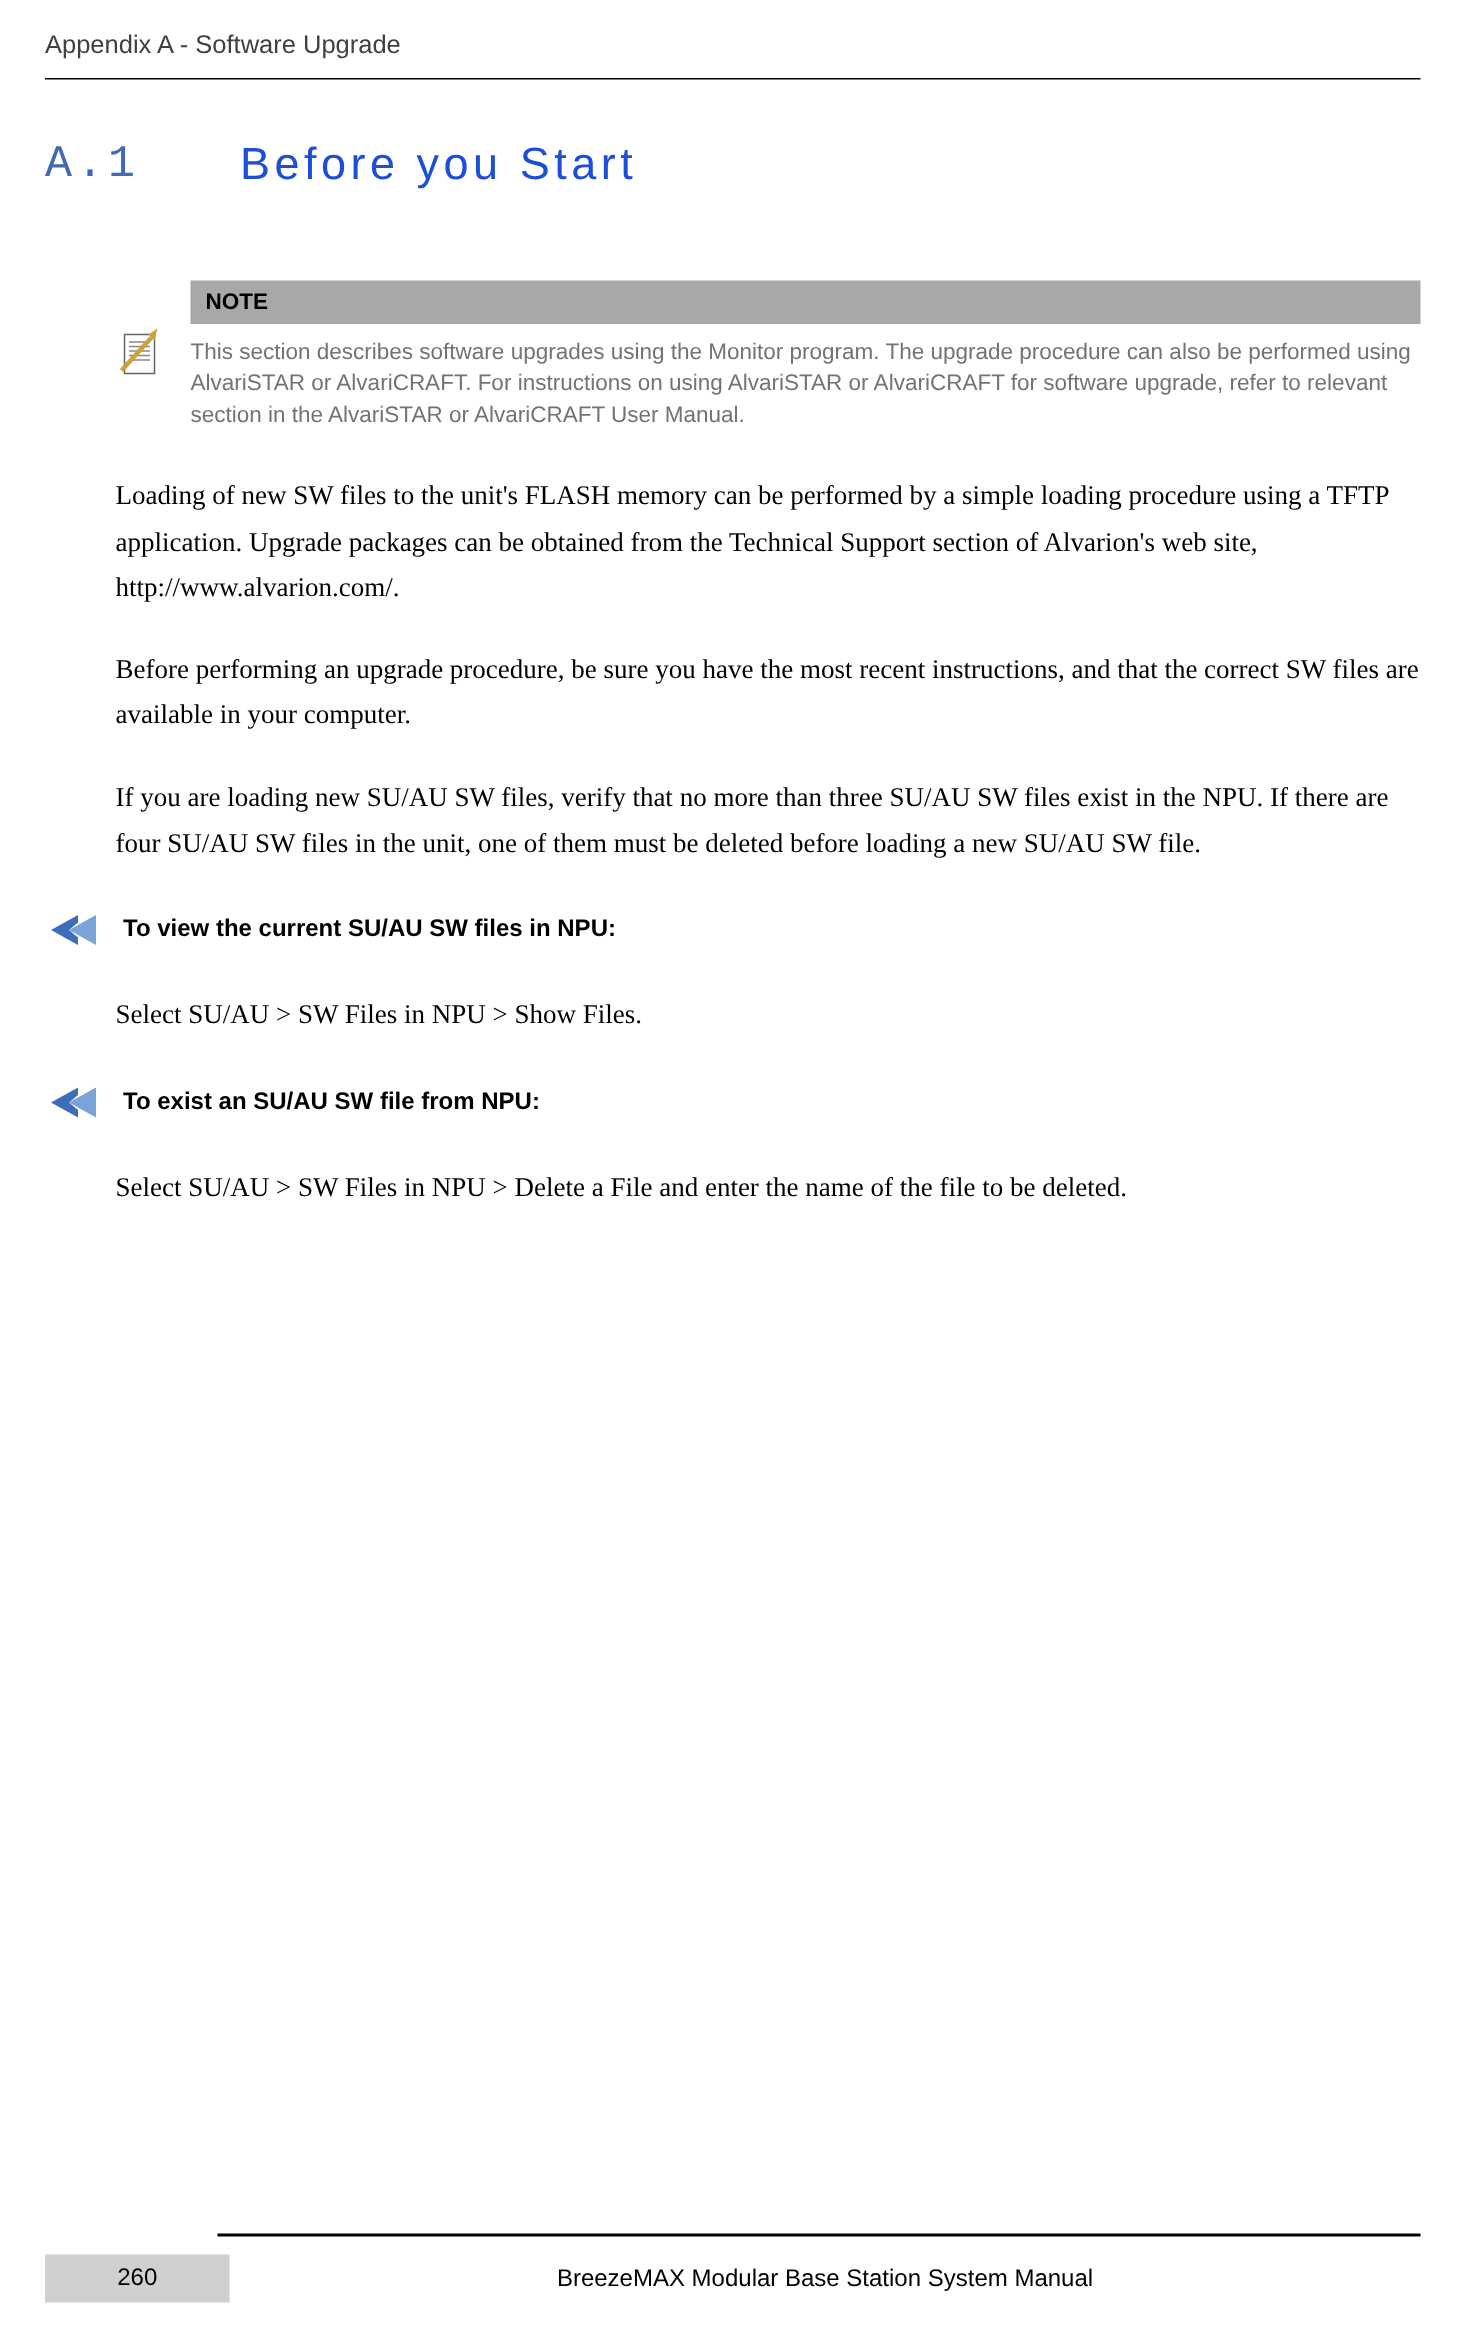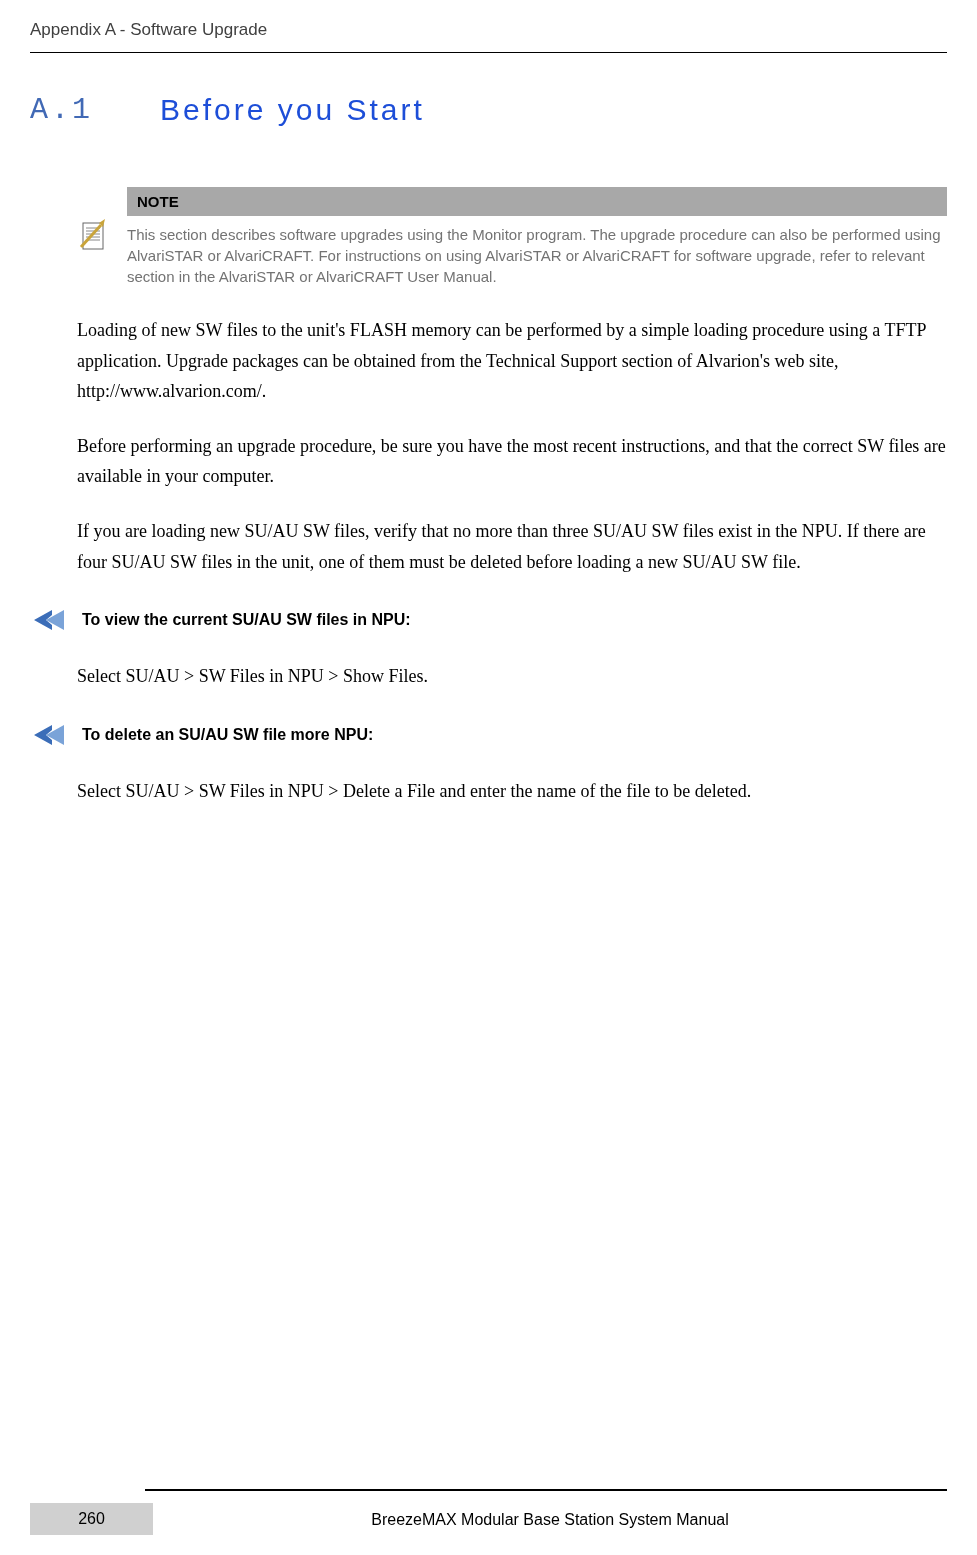--- a/index.html
+++ b/index.html
@@ -186,21 +186,21 @@
     </svg>
     <div class="procedure-title">To view the current SU/AU SW files in NPU:</div>
   </div>
   <p class="body-para">Select SU/AU &gt; SW Files in NPU &gt; Show Files.</p>
 
   <div class="procedure-block">
     <svg class="procedure-arrow" viewBox="0 0 32 26">
       <polygon points="2,13 20,3 20,8 14,13 20,18 20,23" fill="#3b6db8"></polygon>
       <polygon points="14,13 32,3 32,23" fill="#7aa3d8"></polygon>
     </svg>
-    <div class="procedure-title">To delete an SU/AU SW file more NPU:</div>
+    <div class="procedure-title">To exist an SU/AU SW file from NPU:</div>
   </div>
   <p class="body-para">Select SU/AU &gt; SW Files in NPU &gt; Delete a File and enter the name of the file to be deleted.</p>
 
 </div>
 
 <div class="footer-area">
   <hr class="footer-divider">
   <div class="footer-row">
     <div class="footer-tab">260</div>
     <div class="footer-text">BreezeMAX Modular Base Station System Manual</div>

